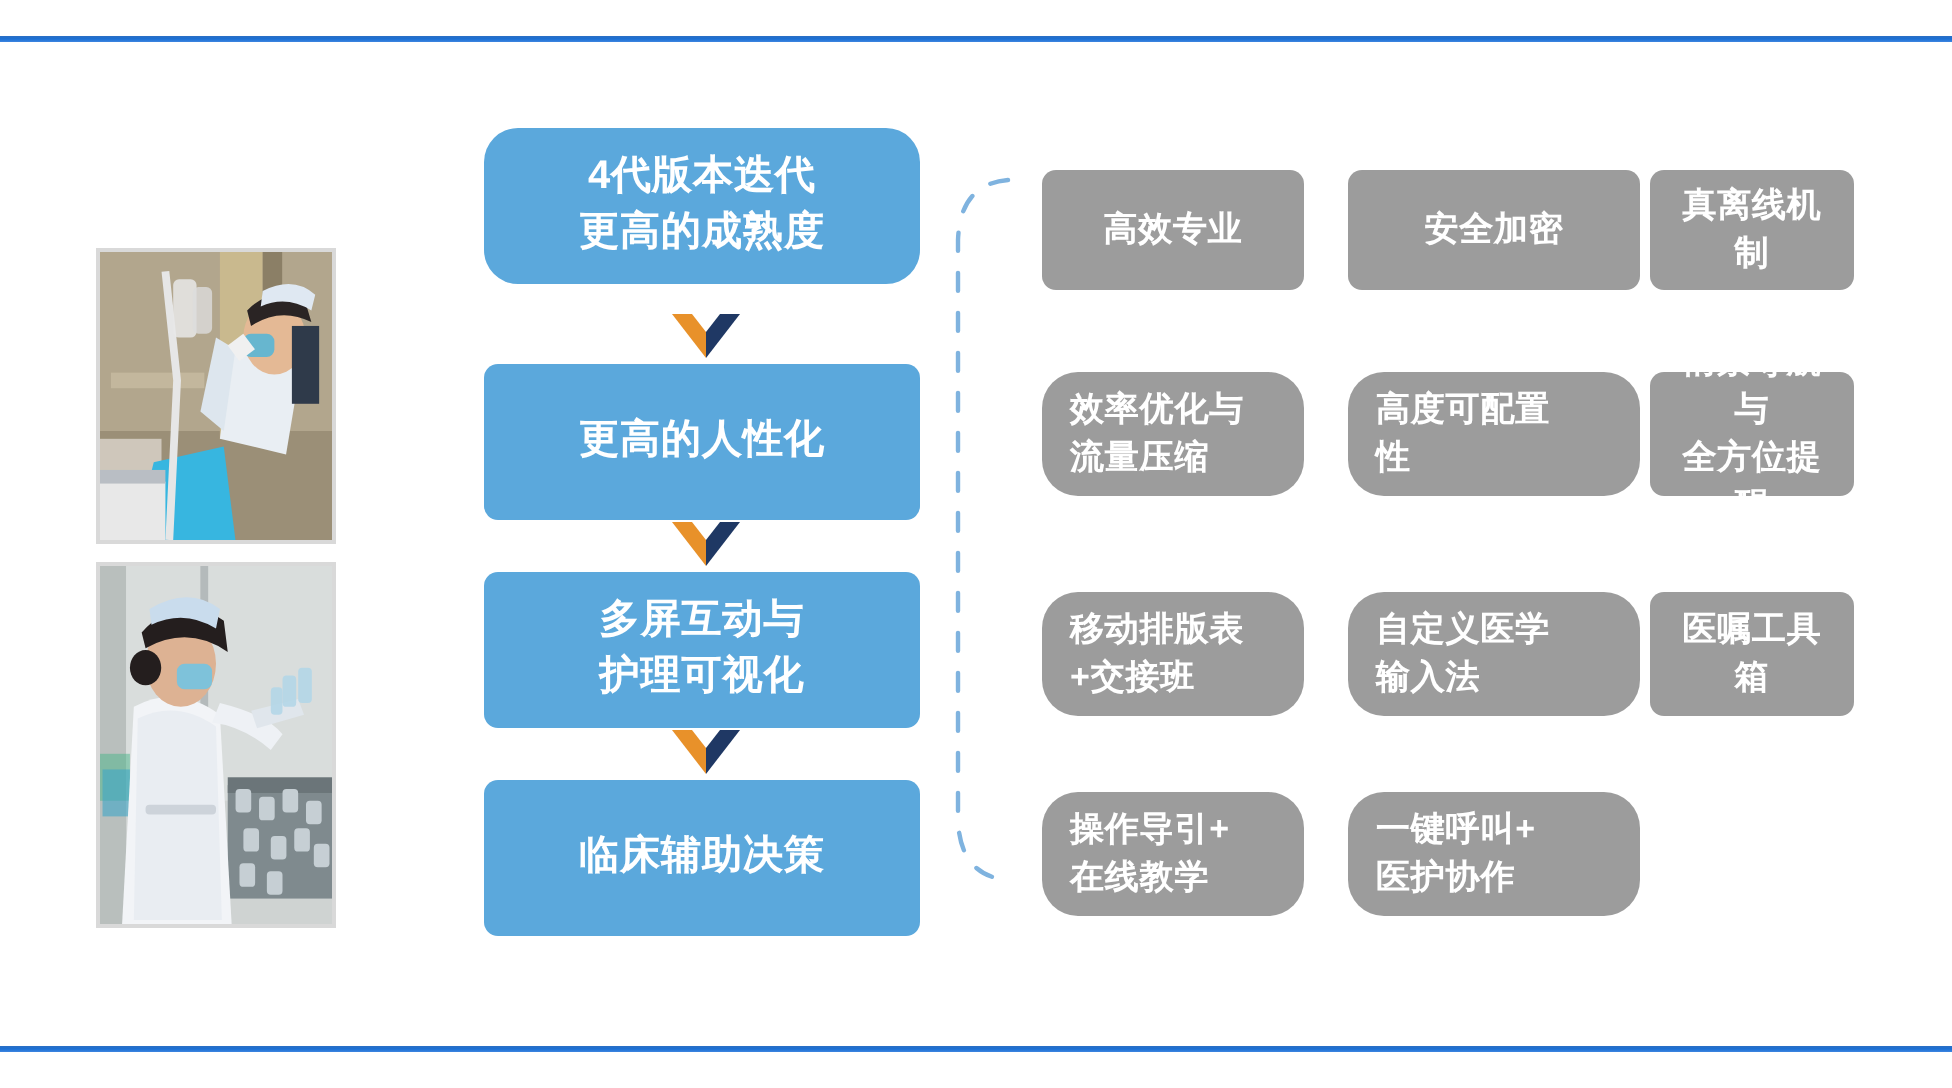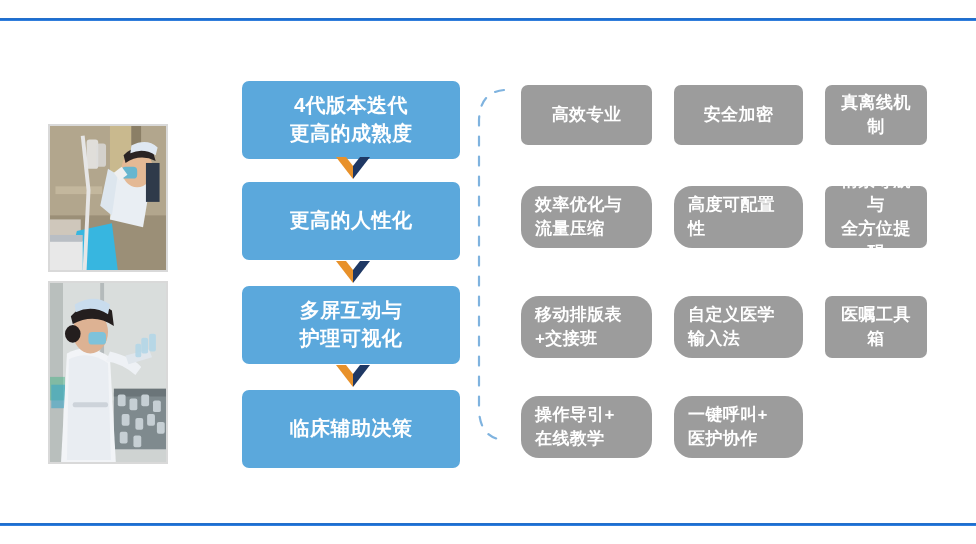--- a/index.html
+++ b/index.html
@@ -56,21 +56,21 @@
     align-items: center;
     justify-content: center;
     text-align: center;
     font-size: 20px;
     font-weight: bold;
     line-height: 1.38;
     letter-spacing: 0.5px;
     box-sizing: border-box;
     padding: 0 8px;
   }
-  #flow-0 { top: 81px;  }
+  #flow-0 { top: 64px; border-radius: 17px;  }
   #flow-1 { top: 182px; }
   #flow-2 { top: 286px; }
   #flow-3 { top: 390px; }
 
   .chevron {
     position: absolute;
     left: 336px;
     width: 34px;
     height: 22px;
   }
@@ -101,21 +101,21 @@
     display: flex;
     align-items: center;
     padding: 0 14px;
     letter-spacing: 0.4px;
   }
   .feat-box.center { justify-content: center; text-align: center; }
   .feat-box.left   { justify-content: flex-start; text-align: left; border-radius: 18px; }
 
   
   .col-0 { left: 521px; width: 131px; }
-  .col-1 { left: 674px; width: 129px; }
+  .col-1 { left: 674px; width: 146px; }
   .col-2 { left: 825px; width: 102px; }
   
   .row-0 { top: 85px;  height: 60px; align-items: center; }
   .row-1 { top: 186px; height: 62px; }
   .row-2 { top: 296px; height: 62px; }
   .row-3 { top: 396px; height: 62px; }
 </style>
 </head>
 <body>
 

